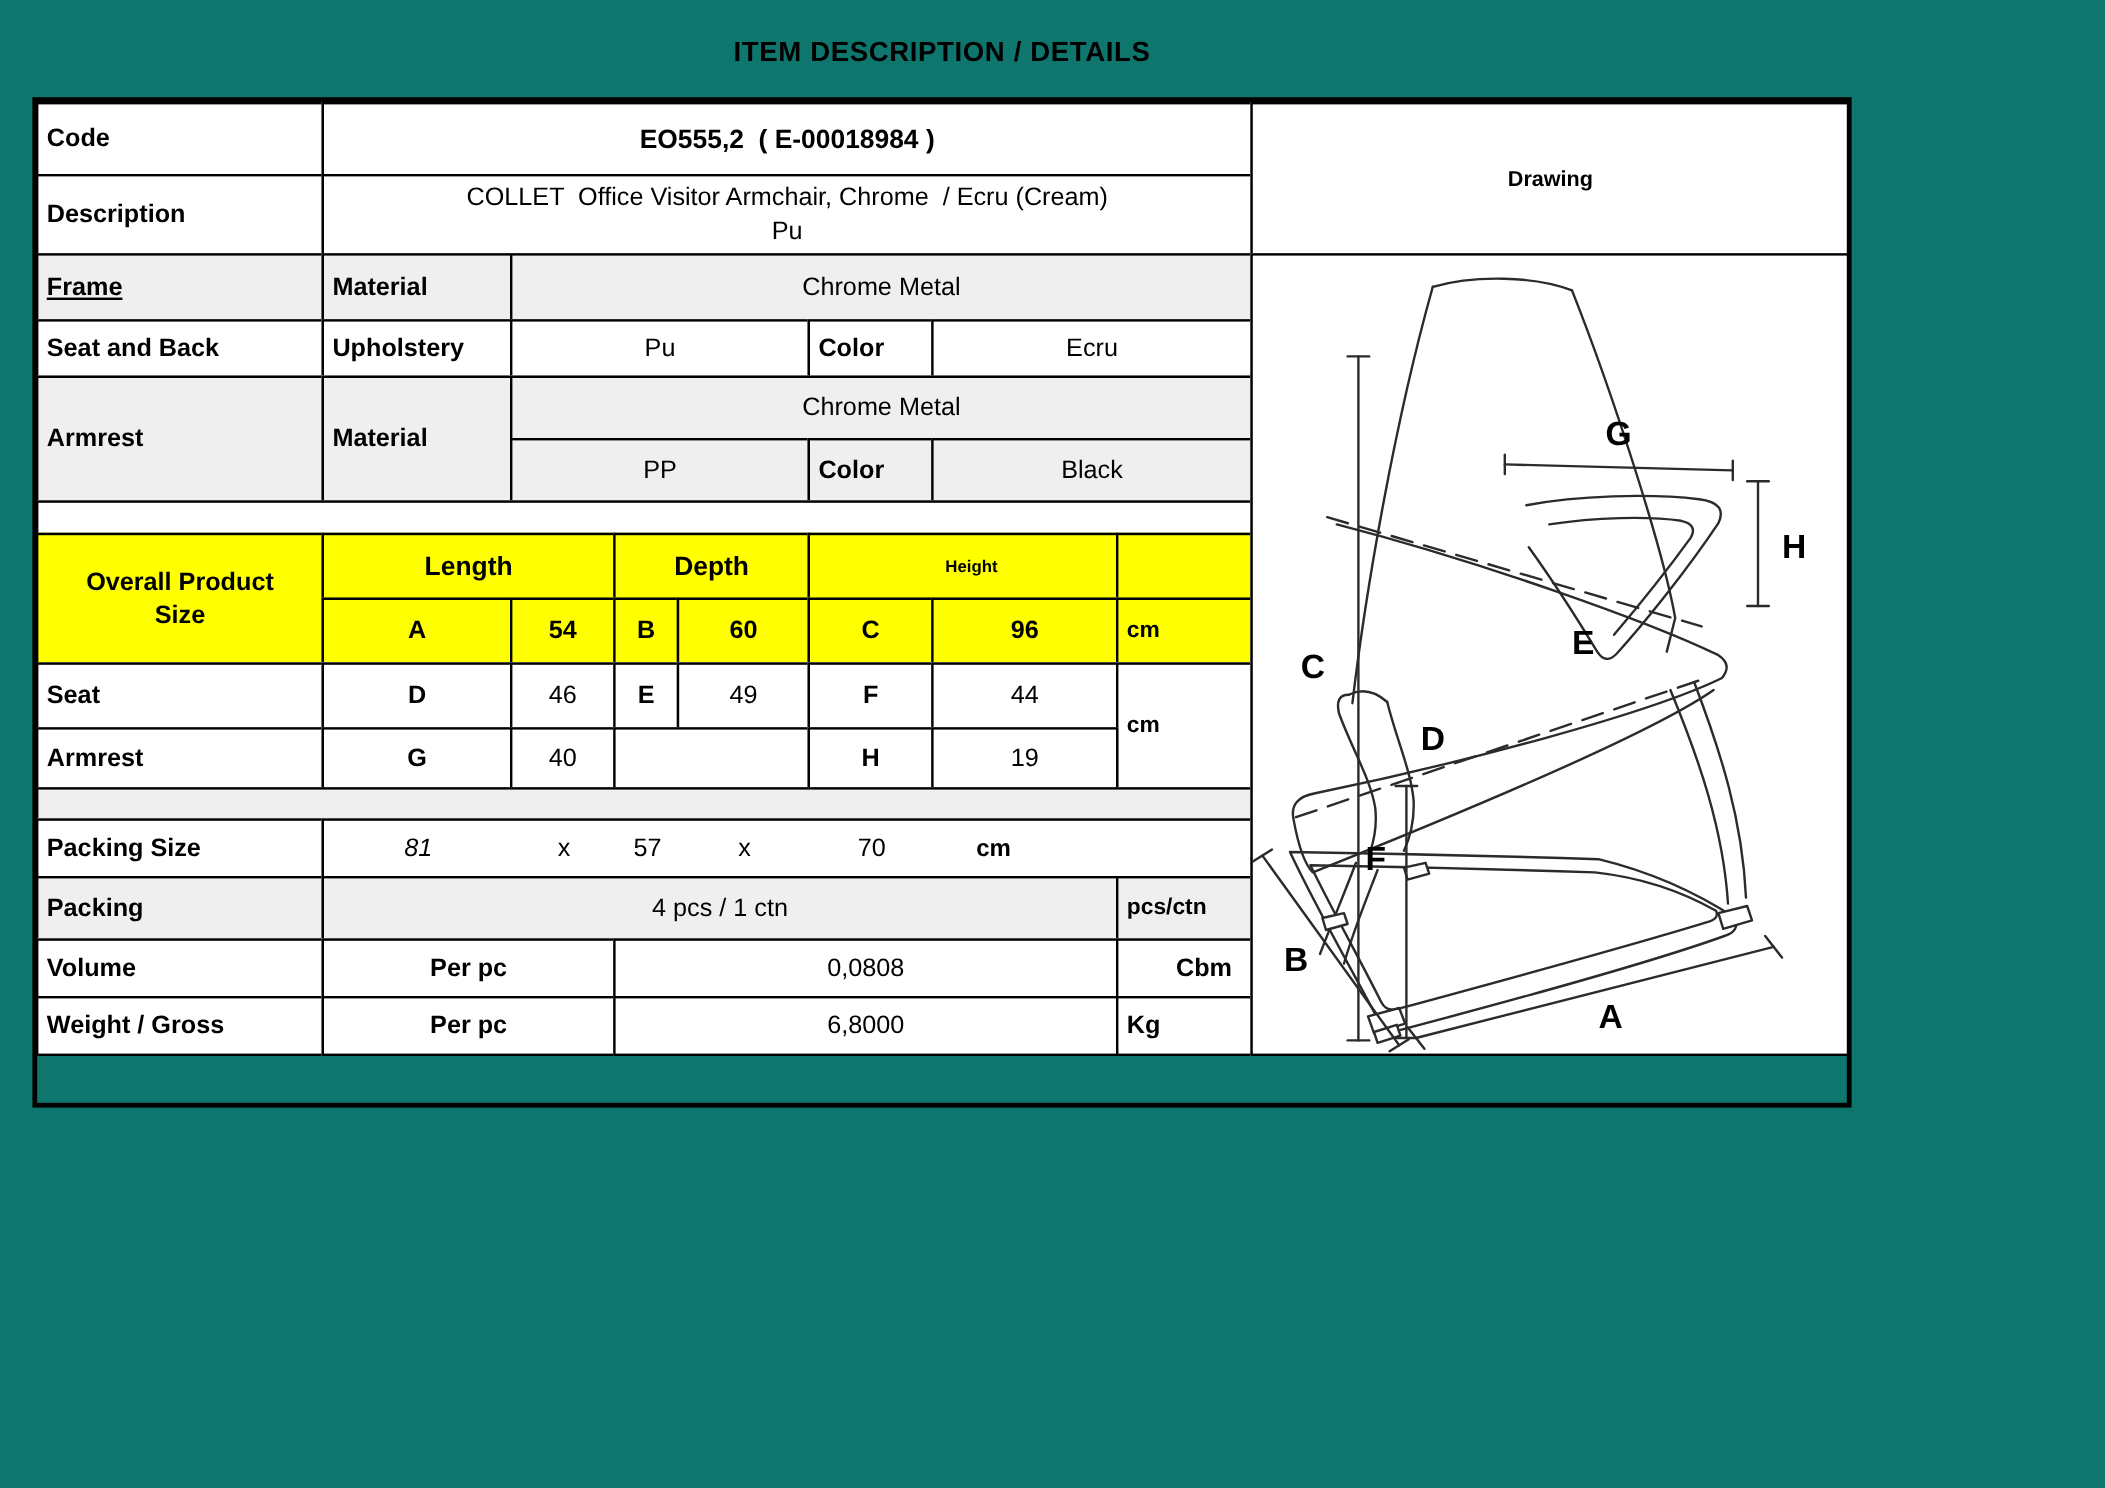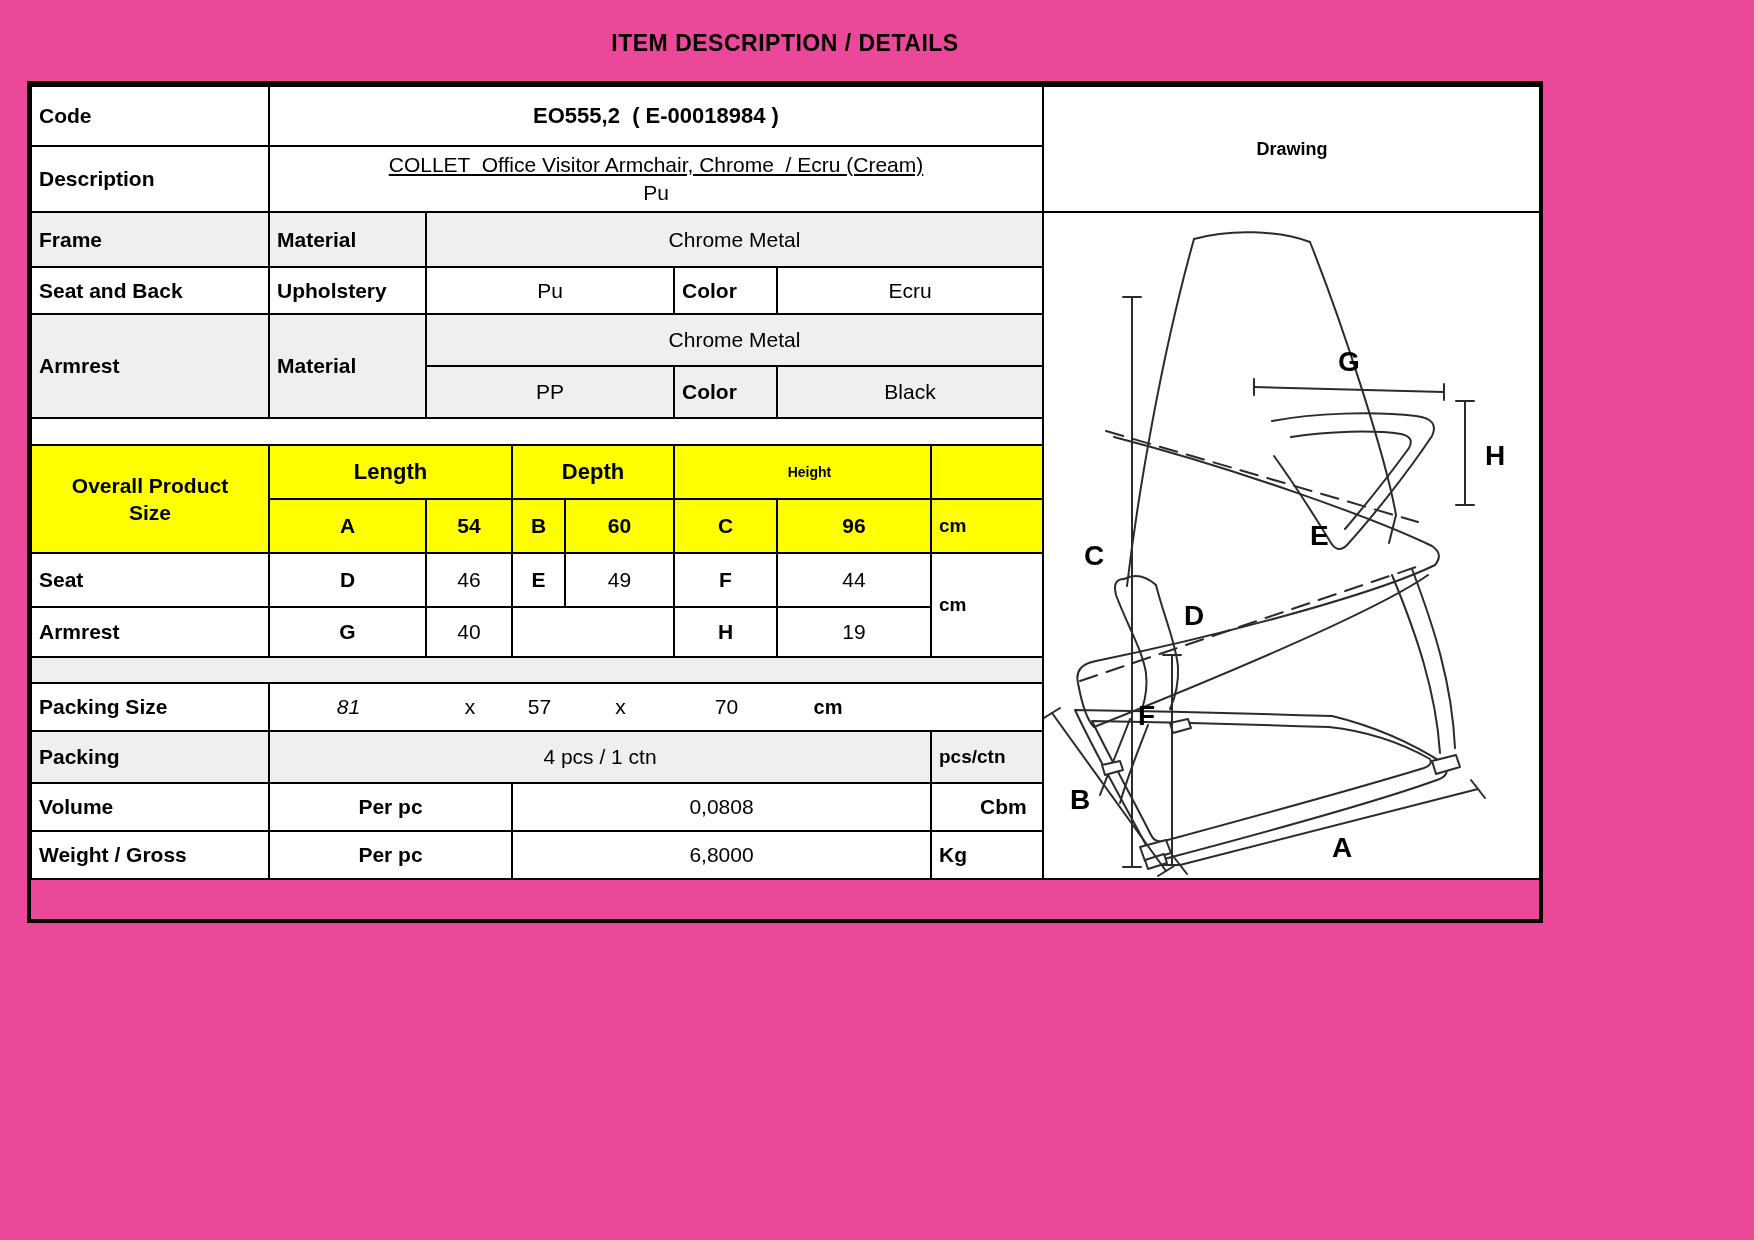--- a/index.html
+++ b/index.html
@@ -1,16 +1,16 @@
 <!DOCTYPE html>
 <html><head>
 <meta charset="utf-8">
 <style>
   html,body{margin:0;padding:0;background:#fff;}
-  .sheet{position:relative;width:1754px;height:1240px;background:#ec4899;
+  .sheet{position:relative;width:1754px;height:1240px;background:#0f766e;
          font-family:"Liberation Sans","DejaVu Sans",sans-serif;color:#000;overflow:hidden;}
   .title{position:absolute;left:30px;top:30px;width:1510px;text-align:center;
          font-size:23px;font-weight:700;letter-spacing:.5px;}
   .cell{position:absolute;box-sizing:border-box;border:2px solid #000;background:#fff;
         display:flex;align-items:center;font-size:21px;white-space:pre-wrap;}
   .b{font-weight:700;}
   .c{justify-content:center;text-align:center;}
   .l{padding-left:7px;}
   .gray{background:#efefef;}
   .yellow{background:#ffff00;}
@@ -29,27 +29,27 @@
 
 <div class="sheet">
 
   <div class="title">ITEM DESCRIPTION / DETAILS</div>
 
   <div class="cell b l" style="left:30px;top:85px;width:240px;height:62px;">Code</div>
   <div class="cell b c" style="left:268px;top:85px;width:776px;height:62px;font-size:22px;">EO555,2  ( E-00018984 )</div>
 
   <div class="cell b l" style="left:30px;top:145px;width:240px;height:68px;">Description</div>
   <div class="cell desc" style="left:268px;top:145px;width:776px;height:68px;">
-    <div style="text-align:left;text-decoration:underline;">COLLET  Office Visitor Armchair, Chrome  / Ecru (Cream)</div>
+    <div style="text-align:left;">COLLET  Office Visitor Armchair, Chrome  / Ecru (Cream)</div>
     <div style="text-align:center;">Pu</div>
   </div>
 
   <div class="cell b c" style="left:1042px;top:85px;width:500px;height:128px;font-size:18px;">Drawing</div>
 
-  <div class="cell b l gray" style="left:30px;top:211px;width:240px;height:57px;">Frame</div>
+  <div class="cell b l gray" style="left:30px;top:211px;width:240px;height:57px;text-decoration:underline;">Frame</div>
   <div class="cell b l gray" style="left:268px;top:211px;width:159px;height:57px;">Material</div>
   <div class="cell c gray" style="left:425px;top:211px;width:619px;height:57px;">Chrome Metal</div>
 
   <div class="cell b l" style="left:30px;top:266px;width:240px;height:49px;">Seat and Back</div>
   <div class="cell b l" style="left:268px;top:266px;width:159px;height:49px;">Upholstery</div>
   <div class="cell c" style="left:425px;top:266px;width:250px;height:49px;">Pu</div>
   <div class="cell b l" style="left:673px;top:266px;width:105px;height:49px;">Color</div>
   <div class="cell c" style="left:776px;top:266px;width:268px;height:49px;">Ecru</div>
 
   <div class="cell b l gray" style="left:30px;top:313px;width:240px;height:106px;">Armrest</div>

